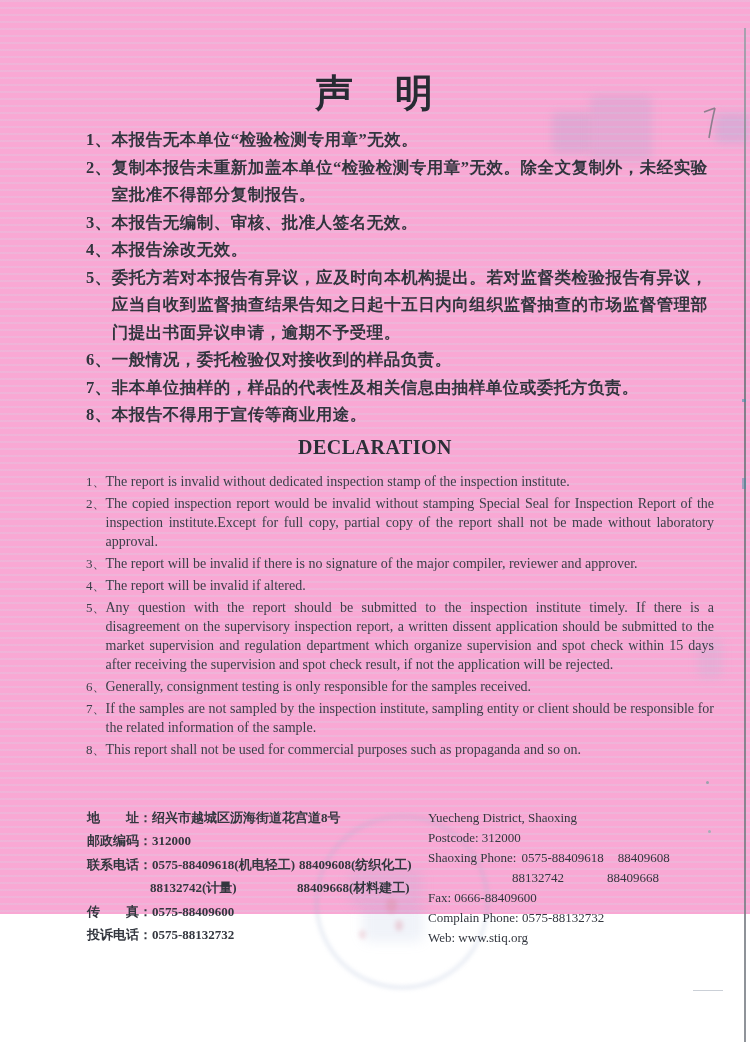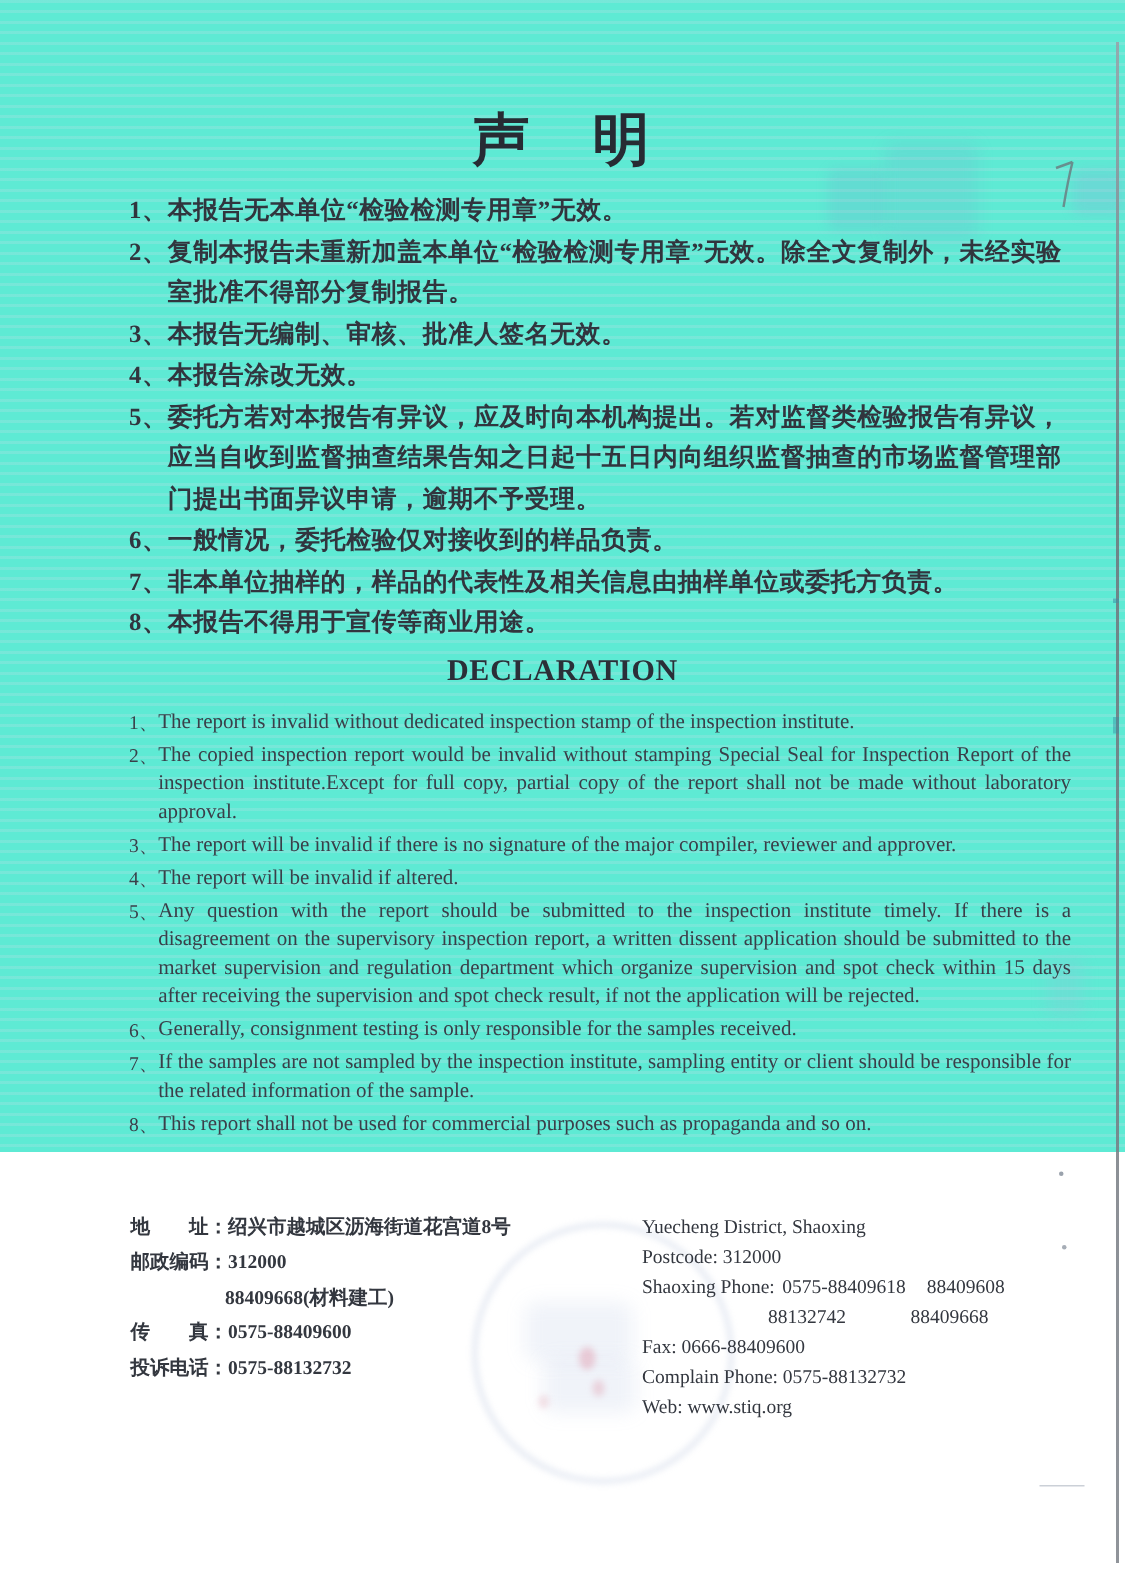--- a/index.html
+++ b/index.html
@@ -2,22 +2,22 @@
 <html><head>
 <meta charset="utf-8">
 <style>
   html,body{margin:0;padding:0;}
   body{
     width:750px;height:1062px;overflow:hidden;
     font-family:"Liberation Serif","DejaVu Serif",serif;
     color:#363b44;
   }
   .page{
-    position:relative;width:750px;height:768px;
-    background:#5eead4;
+    position:relative;width:750px;height:914px;
+    background:#f9a8d4;
   }
   .scan-texture{
     position:absolute;inset:0;
     background:repeating-linear-gradient(
       180deg,
       rgba(206,221,233,0.22) 0px, rgba(206,221,233,0.22) 2px,
       rgba(255,255,255,0.0) 2px, rgba(255,255,255,0.0) 7px);
     pointer-events:none;
   }
   
@@ -197,21 +197,27 @@
   <div class="footer-cn">
     <div class="frow">
       <span class="flabel">地　　址：</span>
       <span class="fval">绍兴市越城区沥海街道花宫道8号</span>
     </div>
     <div class="frow">
       <span class="flabel">邮政编码：</span>
       <span class="fval">312000</span>
     </div>
     <div class="frow">
+      <span class="flabel">联系电话：</span>
+      <span class="fval fcol1">0575-88409618(机电轻工)</span>
+      <span class="fval">88409608(纺织化工)</span>
+    </div>
+    <div class="frow">
       <span class="flabel"></span>
+      <span class="fval fcol1">88132742(计量)</span>
       <span class="fval">88409668(材料建工)</span>
     </div>
     <div class="frow">
       <span class="flabel">传　　真：</span>
       <span class="fval">0575-88409600</span>
     </div>
     <div class="frow">
       <span class="flabel">投诉电话：</span>
       <span class="fval">0575-88132732</span>
     </div>

